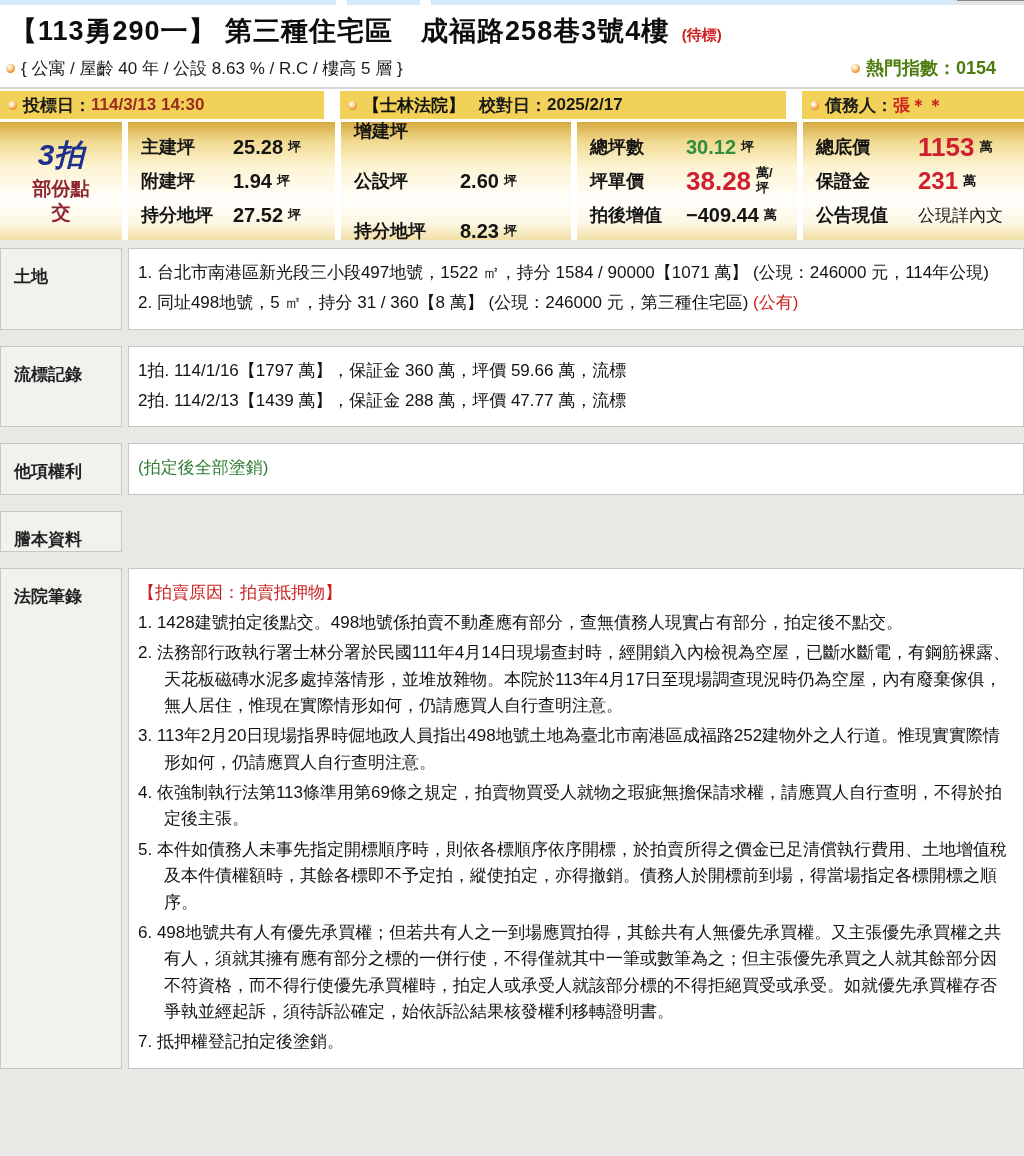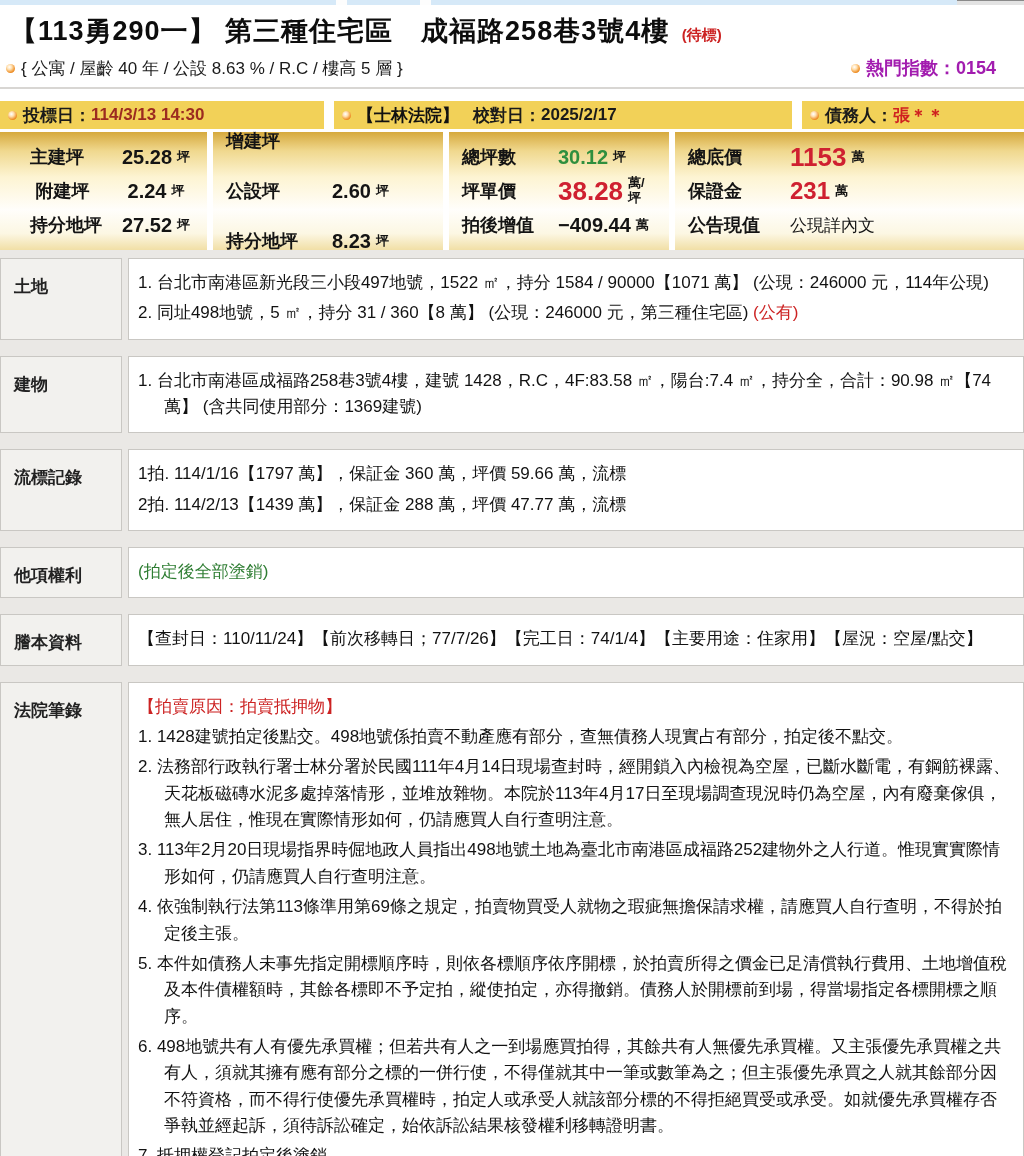--- a/index.html
+++ b/index.html
@@ -20,40 +20,40 @@
   .header-area { background:#ffffff; padding:4px 0 0 0; }
   .title-line { padding:4px 10px 2px 10px; }
   .page-title { display:inline; font-size:27px; font-weight:700; letter-spacing:1px; color:#0d0d0d; }
   .status-badge { display:inline; font-size:15px; font-weight:700; color:#cc2222; margin-left:8px; }
   .subheader { display:flex; align-items:center; justify-content:space-between; padding:5px 28px 7px 6px; }
   .bullet { display:inline-block; width:9px; height:9px; border-radius:50%; flex:none;
     background:radial-gradient(circle at 38% 34%, #ffffff 0%, #ffe0b0 30%, #ee8c22 70%, #c2620a 100%);
     margin-right:6px; }
   .lefty { display:flex; align-items:center; font-size:17px; color:#1a1a1a; }
   .righty { display:flex; align-items:center; }
-  .hot-label, .hot-value { color:#a21caf; font-weight:700; font-size:18px; }
+  .hot-label, .hot-value { color:#4d7c0f; font-weight:700; font-size:18px; }
   .hr-rule { height:2px; background:#d8d6d3; }
   
-  .infobar { display:flex; gap:10px; background:#ffffff; margin-top:12px; }
+  .infobar { display:flex; gap:16px; background:#ffffff; margin-top:2px; }
   .sect { background:#f2d158; height:28px; display:flex; align-items:center; padding:0 8px; font-size:17px; }
   .sect .lbl { font-weight:700; color:#1a1a1a; white-space:nowrap; }
   .sect1 { width:324px; }
   .sect2 { flex:1; }
   .sect3 { width:222px; }
   .v-darkred { color:#9c2b20; font-weight:700; }
   .v-red { color:#cf2020; font-weight:700; }
   .court-name { font-weight:700; margin-right:14px; white-space:nowrap; }
   
   .panel { display:flex; gap:6px; background:#ffffff; margin-top:3px; height:118px; }
   .pcol {
     background:linear-gradient(180deg,#d6a93d 0%,#f0d88e 16%,#fdf4d2 38%,#fffefb 66%,#fcf7e3 86%,#f1dfa6 100%);
     display:flex; flex-direction:column; justify-content:center;
   }
   .p0 { width:122px; text-align:center; }
-  .p1 { width:207px;align-items:center; } .p2 { width:230px;gap:16px; } .p3 { width:220px; } .p4 { flex:1; }
+  .p1 { width:207px; } .p2 { width:230px;gap:16px; } .p3 { width:220px; } .p4 { flex:1; }
   .round-text { color:#1d2f8f; font-size:30px; font-weight:700; font-style:italic; line-height:1.1; }
   .handover-text { color:#8f2430; font-size:19px; font-weight:700; max-width:66px; margin:6px auto 0 auto; line-height:1.25; }
   .prow { display:flex; align-items:center; padding-left:13px; min-height:34px; }
   .plabel { font-size:18px; font-weight:700; color:#141414; flex:none; }
   .p1 .plabel { width:92px; } .p2 .plabel { width:106px; } .p3 .plabel { width:96px; } .p4 .plabel { width:102px; }
   .pval { font-size:20px; font-weight:700; color:#141414; margin-right:5px; }
   .punit { font-size:13px; font-weight:700; color:#141414; }
   .punit.narrow { display:inline-block; width:28px; line-height:1.15; }
   .green  { color:#2f8f3e; }
   .red-big { color:#cf2030; font-size:26px; }
@@ -112,29 +112,33 @@
       <span class="lbl">2025/2/17</span>
     </div>
     <div class="sect sect3">
       <span class="bullet"></span>
       <span class="lbl">債務人：</span>
       <span class="v-red">張＊＊</span>
     </div>
   </div>
 
   <div class="panel">
+    <div class="pcol p0">
+      <div class="round-text">3拍</div>
+      <div class="handover-text">部份點交</div>
+    </div>
     <div class="pcol p1">
       <div class="prow">
         <span class="plabel">主建坪</span>
         <span class="pval">25.28</span>
         <span class="punit">坪</span>
       </div>
       <div class="prow">
         <span class="plabel">附建坪</span>
-        <span class="pval">2.24</span>
+        <span class="pval">1.94</span>
         <span class="punit">坪</span>
       </div>
       <div class="prow">
         <span class="plabel">持分地坪</span>
         <span class="pval">27.52</span>
         <span class="punit">坪</span>
       </div>
     </div>
     <div class="pcol p2">
       <div class="prow">
@@ -191,43 +195,34 @@
 
 <div class="ptable">
     <div class="trow">
       <div class="tlabel">土地</div>
       <div class="tcontent">
         <div class="line numbered"><span class="num">1. </span><span class="seg">台北市南港區新光段三小段497地號，1522 ㎡，持分 1584 / 90000【1071 萬】 (公現：246000 元，114年公現)</span></div>
         <div class="line numbered"><span class="num">2. </span><span class="seg">同址498地號，5 ㎡，持分 31 / 360【8 萬】 (公現：246000 元，第三種住宅區)</span><span class="seg red"> (公有)</span></div>
       </div>
     </div>
     <div class="trow">
-      <div class="tlabel">建物</div>
-      <div class="tcontent">
-        <div class="line numbered"><span class="num">1. </span><span class="seg">台北市南港區成福路258巷3號4樓，建號 1428，R.C，4F:83.58 ㎡，陽台:7.4 ㎡，持分全，合計：90.98 ㎡【74 萬】 (含共同使用部分：1369建號)</span></div>
-      </div>
-    </div>
-    <div class="trow">
       <div class="tlabel">流標記錄</div>
       <div class="tcontent">
         <div class="line"><span class="seg">1拍. 114/1/16【1797 萬】，保証金 360 萬，坪價 59.66 萬，流標</span></div>
         <div class="line"><span class="seg">2拍. 114/2/13【1439 萬】，保証金 288 萬，坪價 47.77 萬，流標</span></div>
       </div>
     </div>
     <div class="trow">
       <div class="tlabel">他項權利</div>
       <div class="tcontent">
         <div class="line"><span class="seg green">(拍定後全部塗銷)</span></div>
       </div>
     </div>
     <div class="trow">
       <div class="tlabel">謄本資料</div>
-      <div class="tcontent">
-        <div class="line"><span class="seg">【查封日：110/11/24】【前次移轉日；77/7/26】【完工日：74/1/4】【主要用途：住家用】【屋況：空屋/點交】</span></div>
-      </div>
     </div>
     <div class="trow">
       <div class="tlabel">法院筆錄</div>
       <div class="tcontent">
         <div class="line"><span class="seg red">【拍賣原因：拍賣抵押物】</span></div>
         <div class="line numbered"><span class="num">1. </span><span class="seg">1428建號拍定後點交。498地號係拍賣不動產應有部分，查無債務人現實占有部分，拍定後不點交。</span></div>
         <div class="line numbered"><span class="num">2. </span><span class="seg">法務部行政執行署士林分署於民國111年4月14日現場查封時，經開鎖入內檢視為空屋，已斷水斷電，有鋼筋裸露、天花板磁磚水泥多處掉落情形，並堆放雜物。本院於113年4月17日至現場調查現況時仍為空屋，內有廢棄傢俱，無人居住，惟現在實際情形如何，仍請應買人自行查明注意。</span></div>
         <div class="line numbered"><span class="num">3. </span><span class="seg">113年2月20日現場指界時倔地政人員指出498地號土地為臺北市南港區成福路252建物外之人行道。惟現實實際情形如何，仍請應買人自行查明注意。</span></div>
         <div class="line numbered"><span class="num">4. </span><span class="seg">依強制執行法第113條準用第69條之規定，拍賣物買受人就物之瑕疵無擔保請求權，請應買人自行查明，不得於拍定後主張。</span></div>
         <div class="line numbered"><span class="num">5. </span><span class="seg">本件如債務人未事先指定開標順序時，則依各標順序依序開標，於拍賣所得之價金已足清償執行費用、土地增值稅及本件債權額時，其餘各標即不予定拍，縱使拍定，亦得撤銷。債務人於開標前到場，得當場指定各標開標之順序。</span></div>

